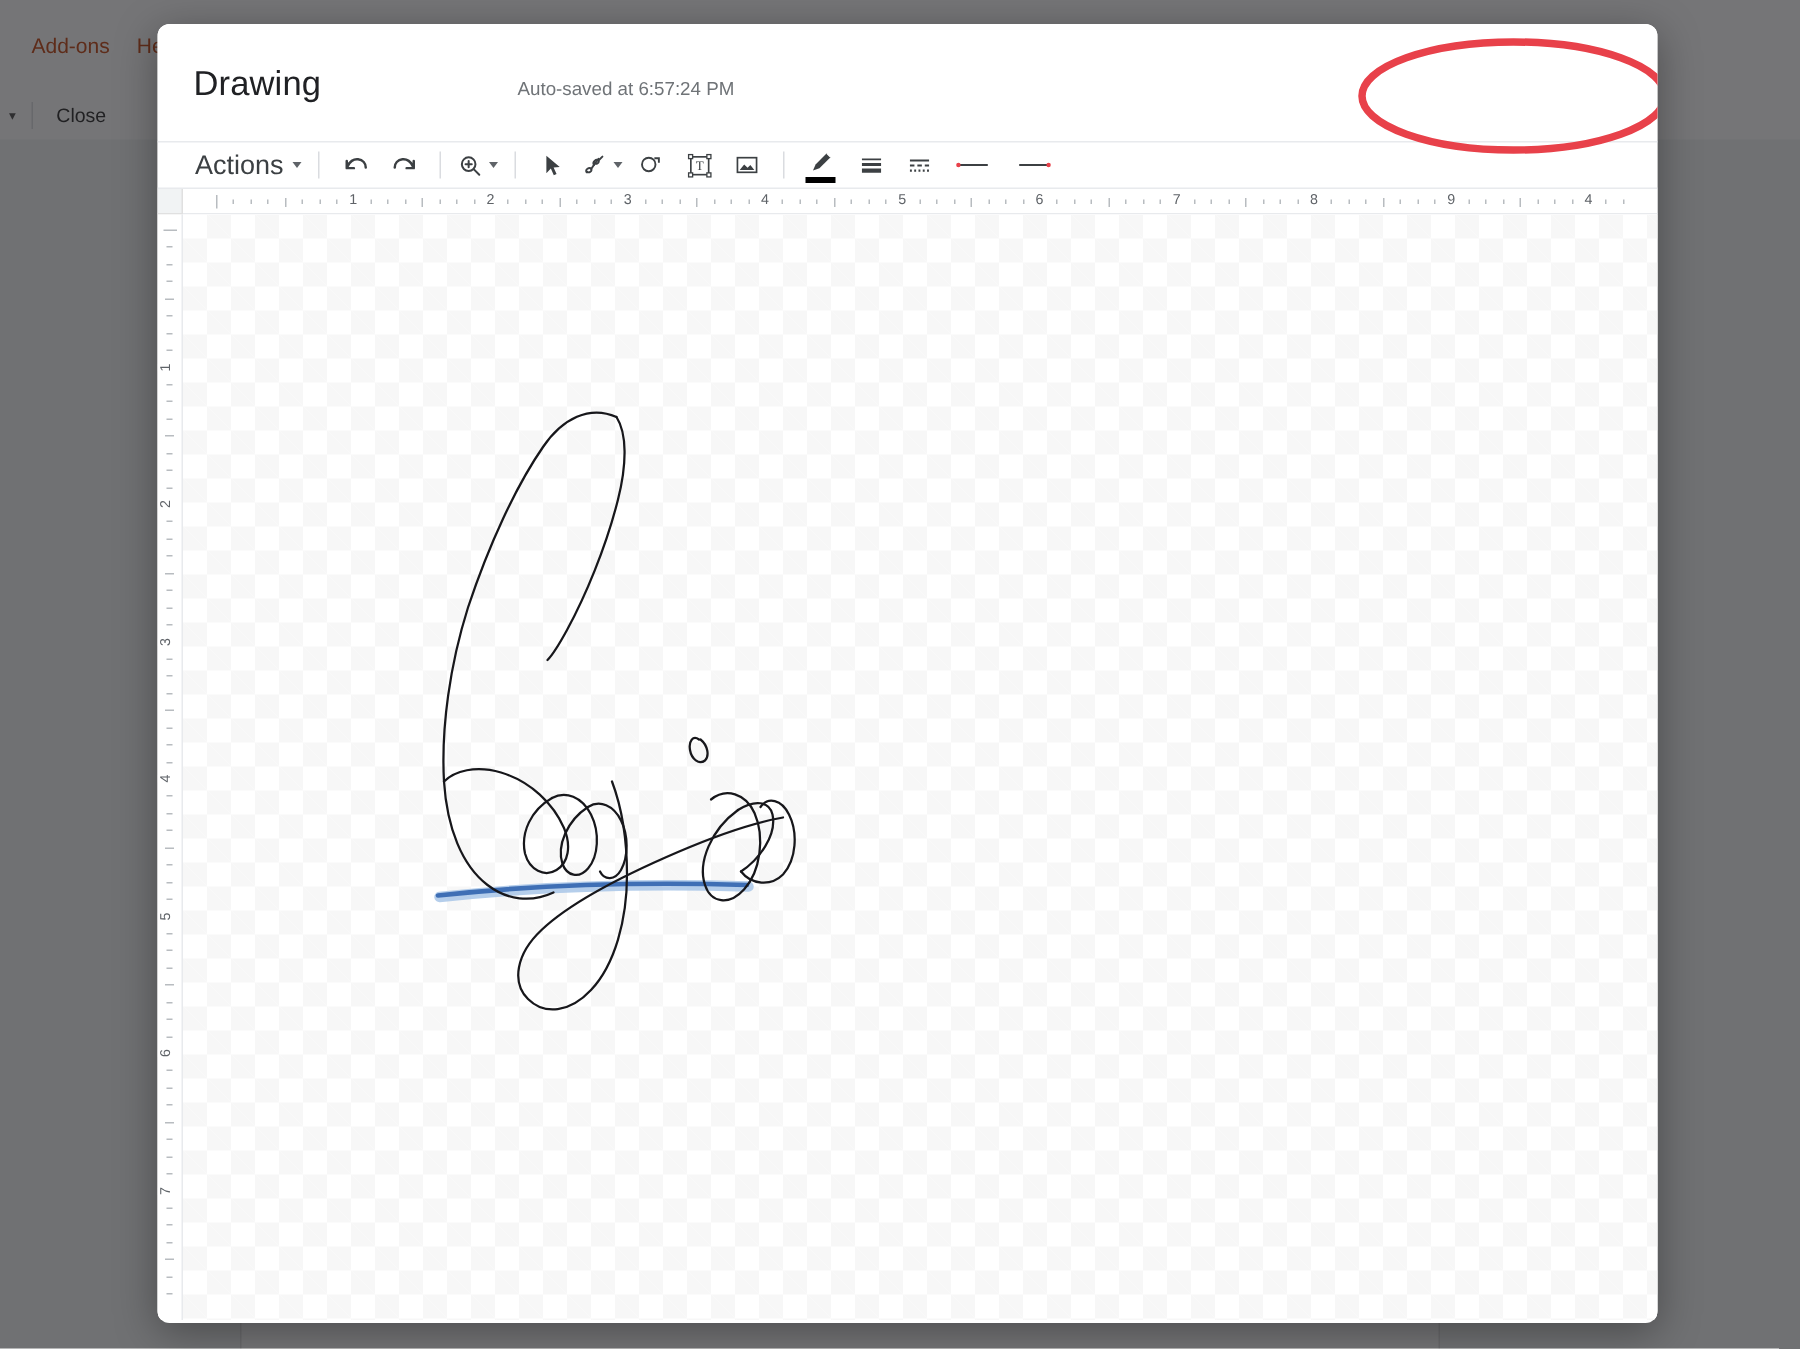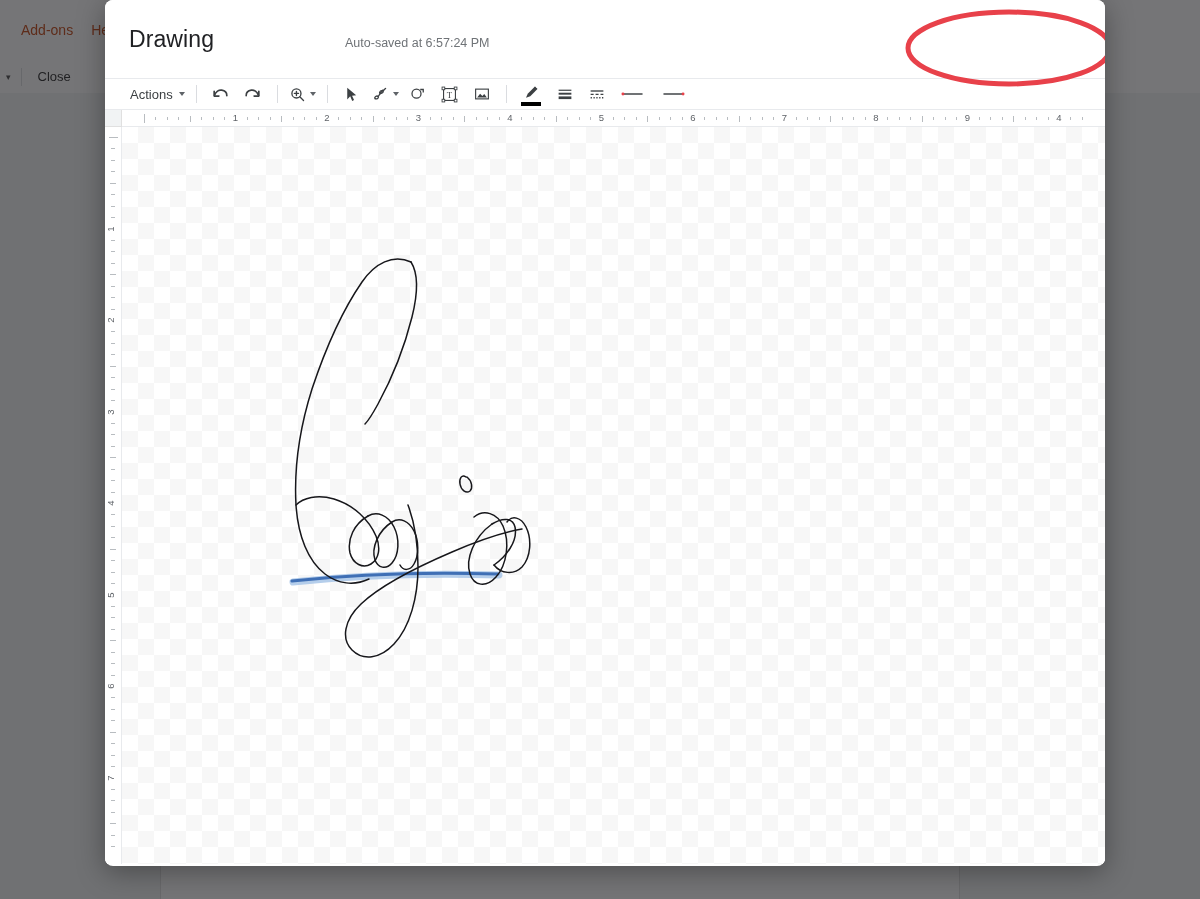--- a/index.html
+++ b/index.html
@@ -52,21 +52,21 @@
 
   
   #scrim {
     position: absolute; inset: 0;
     background: rgba(32,33,36,0.62);
   }
 
   
   #drawing-modal {
     position: absolute;
-    left: 105px; top: 0;
+    left: 105px; top: 16px;
     width: 1000px; height: 866px;
     background: #ffffff;
     border-radius: 8px;
     box-shadow: 0 6px 28px rgba(0,0,0,0.35);
     overflow: hidden;
   }
 
   
   #modal-header {
     position: relative;
@@ -119,21 +119,21 @@
   }
   .tool {
     display: flex; align-items: center; justify-content: center;
     height: 26px; min-width: 26px;
     margin: 0 3px;
     cursor: pointer;
     color: #3c4043;
   }
   .tool svg { display: block; }
   .tool-label {
-    font-size: 13px; color: #3c4043; padding: 0 2px;
+    font-size: 18px; color: #3c4043; padding: 0 2px;
   }
   .caret {
     width: 0; height: 0;
     border-left: 3.5px solid transparent;
     border-right: 3.5px solid transparent;
     border-top: 4px solid #5f6368;
     margin-left: 4px;
   }
   .tool-sep {
     width: 1px; height: 18px; background: #dadce0; margin: 0 8px;

